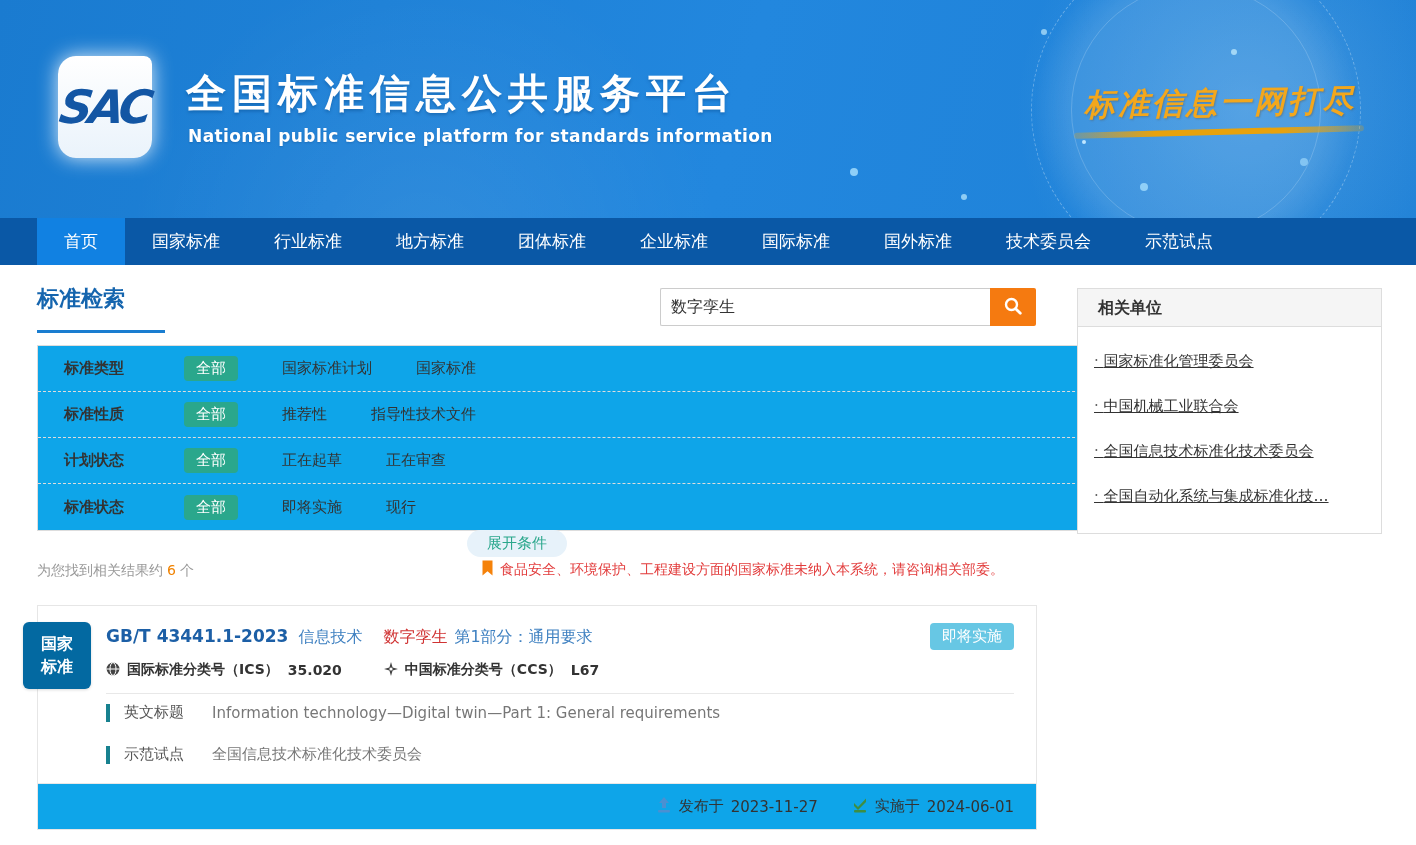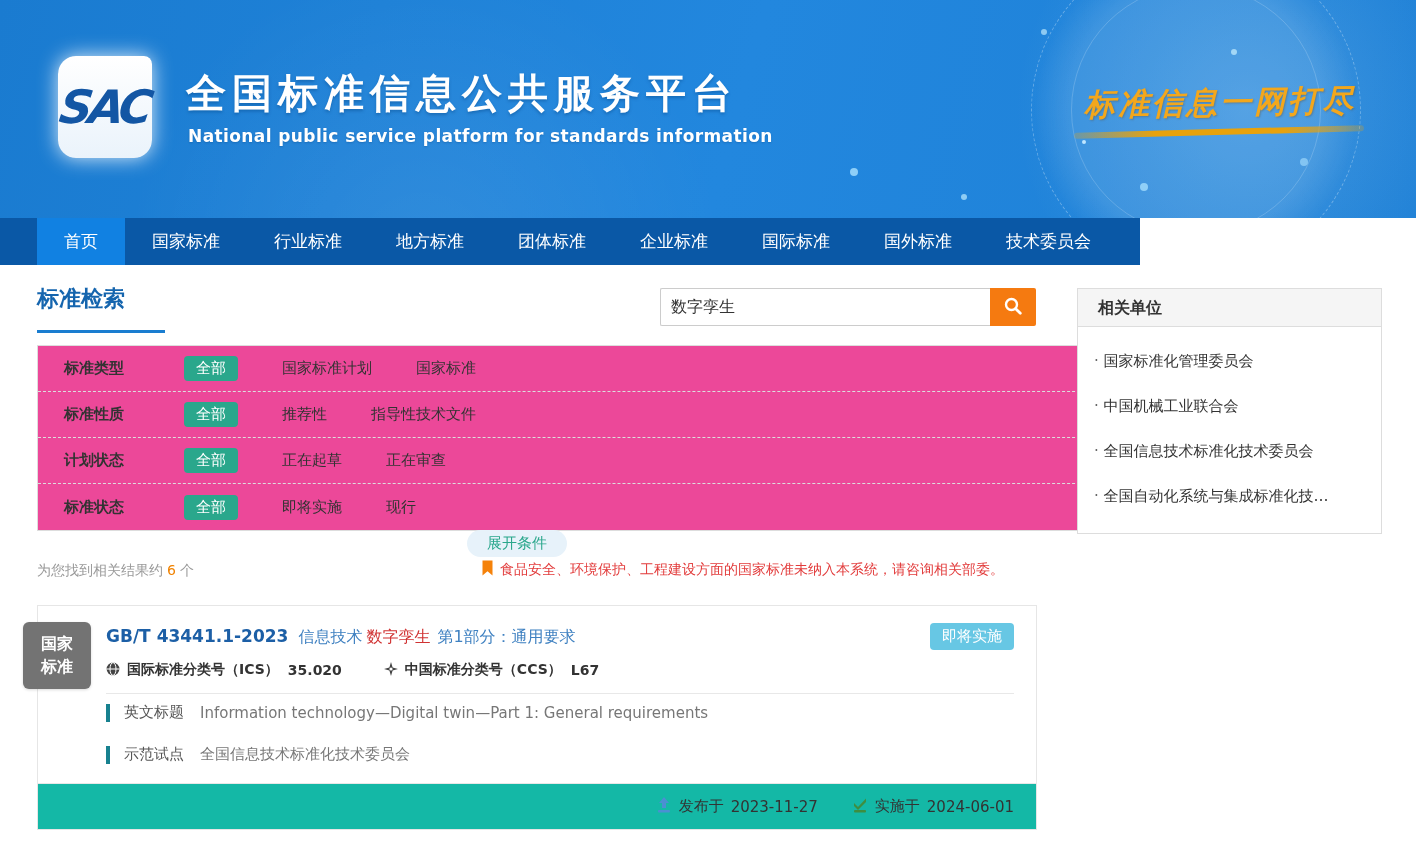--- a/index.html
+++ b/index.html
@@ -31,87 +31,87 @@
   .hdr-sub { position:absolute; left:188px; top:126px; color:#fff; font-size:17px; font-weight:bold;
     letter-spacing:.4px; text-shadow:0 1px 2px rgba(0,60,120,.3); white-space:nowrap; }
   .slogan { position:absolute; right:60px; top:82px; color:#f3a71c; font-size:31px; font-weight:bold;
     font-style:italic; letter-spacing:3px; transform:rotate(-1deg); white-space:nowrap;
     text-shadow:1px 1px 2px rgba(110,60,0,.3); }
   .slogan-line { position:absolute; right:52px; top:129px; width:290px; height:6px; border-radius:3px;
     transform:rotate(-1.5deg);
     background:linear-gradient(90deg, rgba(232,162,12,.25), #e8a20c 28%, #e8a20c 72%, rgba(232,162,12,.25)); }
 
   
-  .nav { position:absolute; top:218px; left:0; width:1140px; height:47px; background:#0a58a6;
+  .nav { position:absolute; top:218px; left:0; width:1416px; height:47px; background:#0a58a6;
     display:flex; padding-left:37px; }
   .nav-item { height:47px; line-height:47px; padding:0 27px; color:#fff; font-size:17px; cursor:pointer; white-space:nowrap; }
   .nav-item.active { background:#1181e2; }
 
   
   .sec-title { position:absolute; left:37px; top:284px; font-size:22px; font-weight:bold; color:#1565ae; }
   .sec-underline { position:absolute; left:37px; top:330px; width:128px; height:3px; background:#1a7dd0; }
   .search { position:absolute; left:660px; top:288px; width:376px; height:38px; display:flex; }
   .search input { flex:1; border:1px solid #ccc; border-right:none; font-size:16px; padding:0 10px;
     color:#333; outline:none; border-radius:2px 0 0 2px; font-family:inherit; }
   .search-btn { width:46px; height:38px; background:#f57a10; border:none; cursor:pointer;
     display:flex; align-items:center; justify-content:center; border-radius:0 2px 2px 0; }
 
   
   .filters { position:absolute; left:37px; top:345px; width:1124px; border:1px solid #ddd;
-    border-radius:0; background:#ec4899; }
+    border-radius:0; background:#0ea5e9; }
   .f-row { display:flex; align-items:center; height:46px; padding-left:26px; border-bottom:1px dashed #ddd; }
   .f-row:last-child { border-bottom:none; }
   .f-label { width:92px; font-weight:bold; font-size:15px; color:#333; }
   .f-all { margin-left:28px; background:#2aa78c; color:#fff; font-size:15px; padding:3px 12px;
     border-radius:4px; cursor:pointer; }
   .f-opt { margin-left:44px; font-size:15px; color:#333; cursor:pointer; }
   .expand { position:absolute; left:467px; top:530px; padding:4px 20px; background:#e7f2fa;
     border-radius:15px; color:#2aa78c; font-size:15px; cursor:pointer; }
 
   
   .summary { position:absolute; left:37px; top:562px; font-size:14px; color:#999; }
   .summary .count { color:#f08200; margin:0 4px; }
   .notice { position:absolute; left:482px; top:560px; display:flex; align-items:center; gap:7px;
     color:#e23b3b; font-size:14px; }
 
   
   .card { position:absolute; left:37px; top:605px; width:1000px; height:225px;
     border:1px solid #e6e6e6; background:#fff; }
-  .card-badge { position:absolute; left:-15px; top:16px; width:68px; height:67px; background:#737373;
+  .card-badge { position:absolute; left:-15px; top:16px; width:68px; height:67px; background:#0369a1;
     border-radius:6px; color:#fff; font-size:16px; font-weight:bold; text-align:center;
     line-height:23px; padding-top:10px; box-shadow:0 1px 3px rgba(0,0,0,.15); cursor:pointer; }
   .card-title { position:absolute; left:68px; top:20px; font-size:16px; cursor:pointer; white-space:nowrap; }
   .card-title .code { font-size:17px; font-weight:bold; color:#1c5fa6; margin-right:10px; }
-  .card-title .t1 { color:#3f81c1; margin-right:4px; }
+  .card-title .t1 { color:#3f81c1; margin-right:21px; }
   .card-title .hl { color:#d03232; margin-right:7px; }
   .card-title .t2 { color:#3f81c1; }
   .status-badge { position:absolute; right:22px; top:17px; background:#67c7e4; color:#fff;
     font-size:15px; padding:4px 12px; border-radius:4px; }
   .meta { position:absolute; left:68px; top:55px; display:flex; align-items:center; font-size:14px; color:#333;font-weight:bold; }
   .meta .grp { display:flex; align-items:center; gap:7px; }
   .meta .grp + .grp { margin-left:42px; }
   .meta .val { margin-left:2px; }
   .card-sep { position:absolute; left:68px; right:22px; top:87px; height:1px; background:#e8e8e8; }
   .attr { position:absolute; left:68px; display:flex; align-items:center; }
   .attr .bar { width:4px; height:18px; background:#17818f; margin-right:14px; }
-  .attr .a-label { font-size:15px; color:#555; margin-right:16px; white-space:nowrap; }
+  .attr .a-label { font-size:15px; color:#555; margin-right:28px; white-space:nowrap; }
   .attr .a-value { font-size:15px; color:#777; white-space:nowrap; }
   .attr1 { top:97px; } .attr2 { top:139px; }
-  .card-footer { position:absolute; left:0; right:0; bottom:0; height:46px; background:#14b8a6;
+  .card-footer { position:absolute; left:0; right:0; bottom:0; height:46px; background:#0ea5e9;
     border-top:1px solid #e8e8e8; display:flex; align-items:center; justify-content:flex-end;
     padding-right:22px; gap:34px; font-size:15px; color:#333; }
   .cf-item { display:flex; align-items:center; gap:7px; }
 
   
   .sidebar { position:absolute; left:1077px; top:288px; width:305px; border:1px solid #ddd; background:#fff; }
   .sb-header { height:38px; line-height:38px; background:#f5f5f5; border-bottom:1px solid #ddd;
     font-weight:bold; font-size:16px; color:#333; padding-left:20px; }
   .sb-list { padding:12px 16px 14px; }
   .sb-item { font-size:15px; color:#333; line-height:45px; white-space:nowrap; overflow:hidden;
-    text-overflow:ellipsis; cursor:pointer; }
+    text-overflow:ellipsis; cursor:pointer;text-decoration:underline; }
   .sb-item::before { content:"· "; color:#666; }
 </style>
 </head>
 <body>
 
 <div class="page">
 
   <div class="header">
     <div class="globe-ring"></div>
     <div class="globe-ring-inner"></div>

